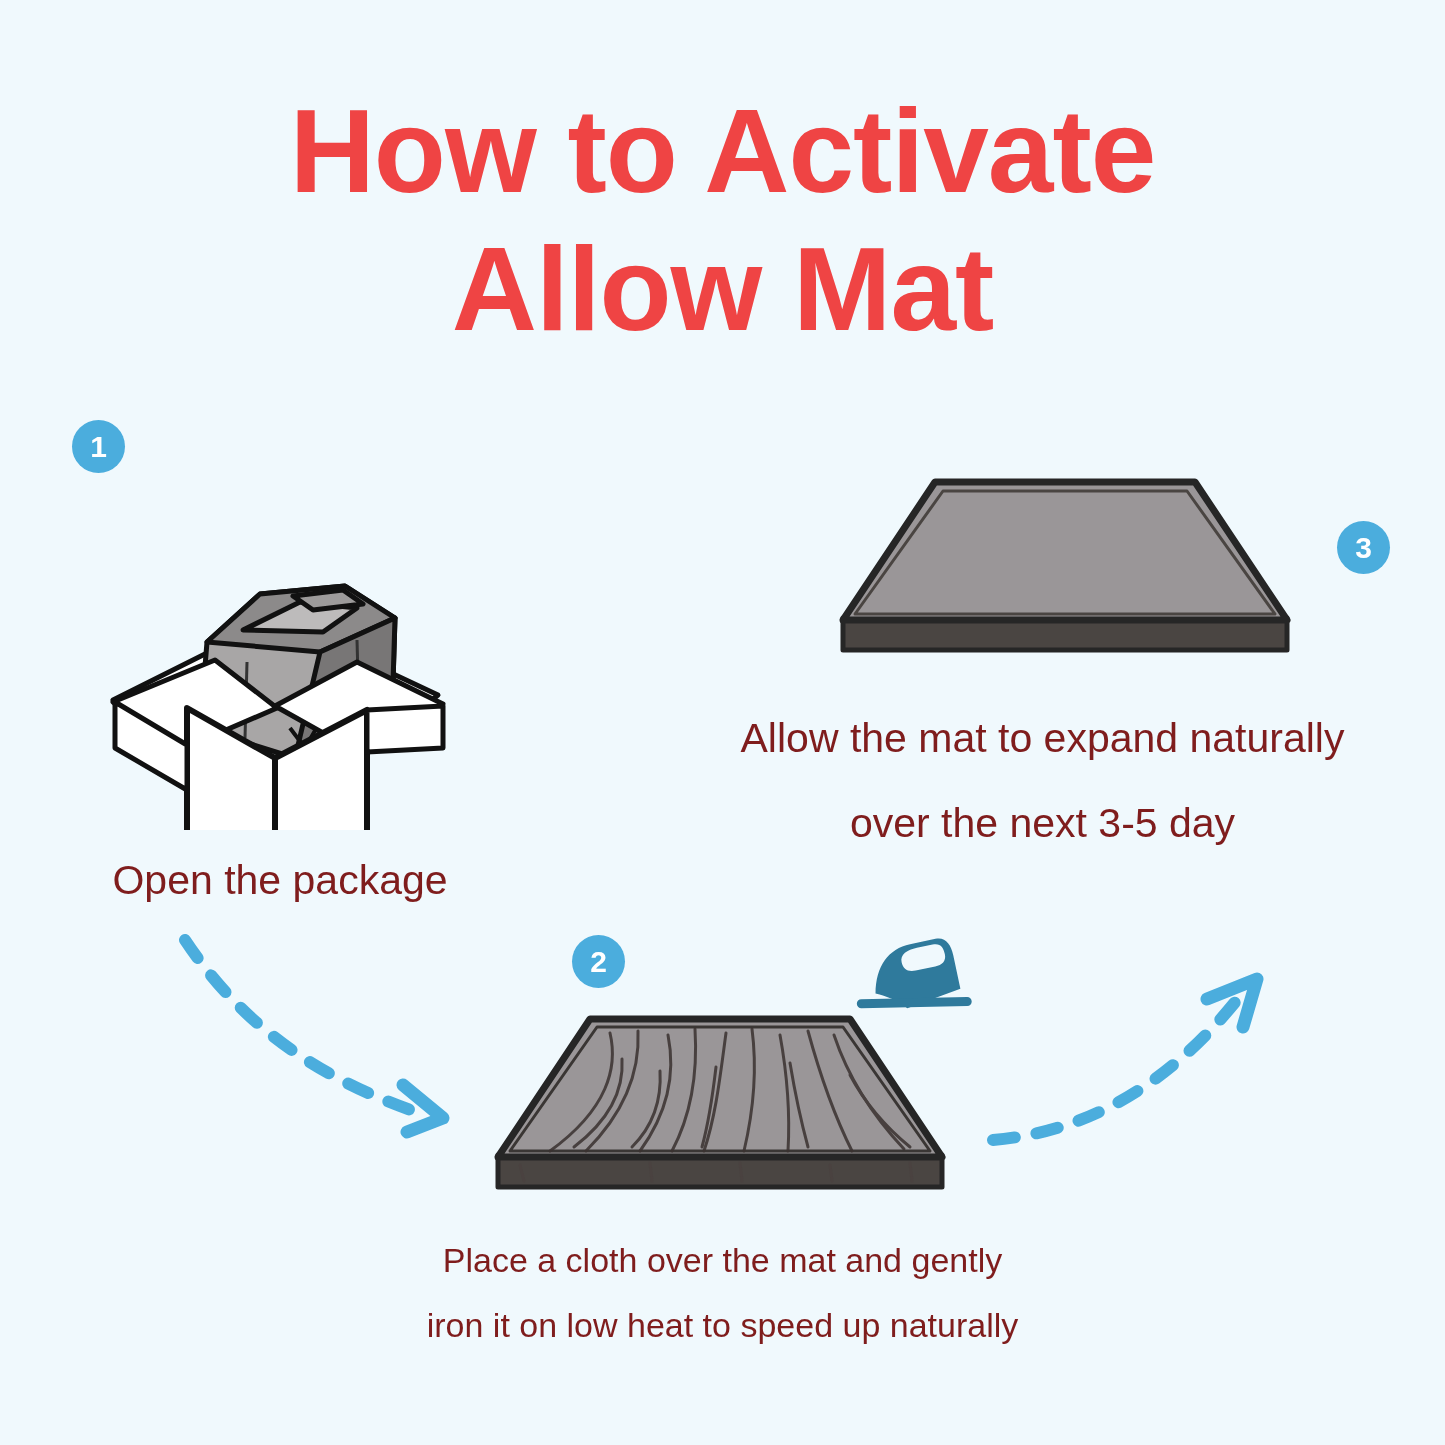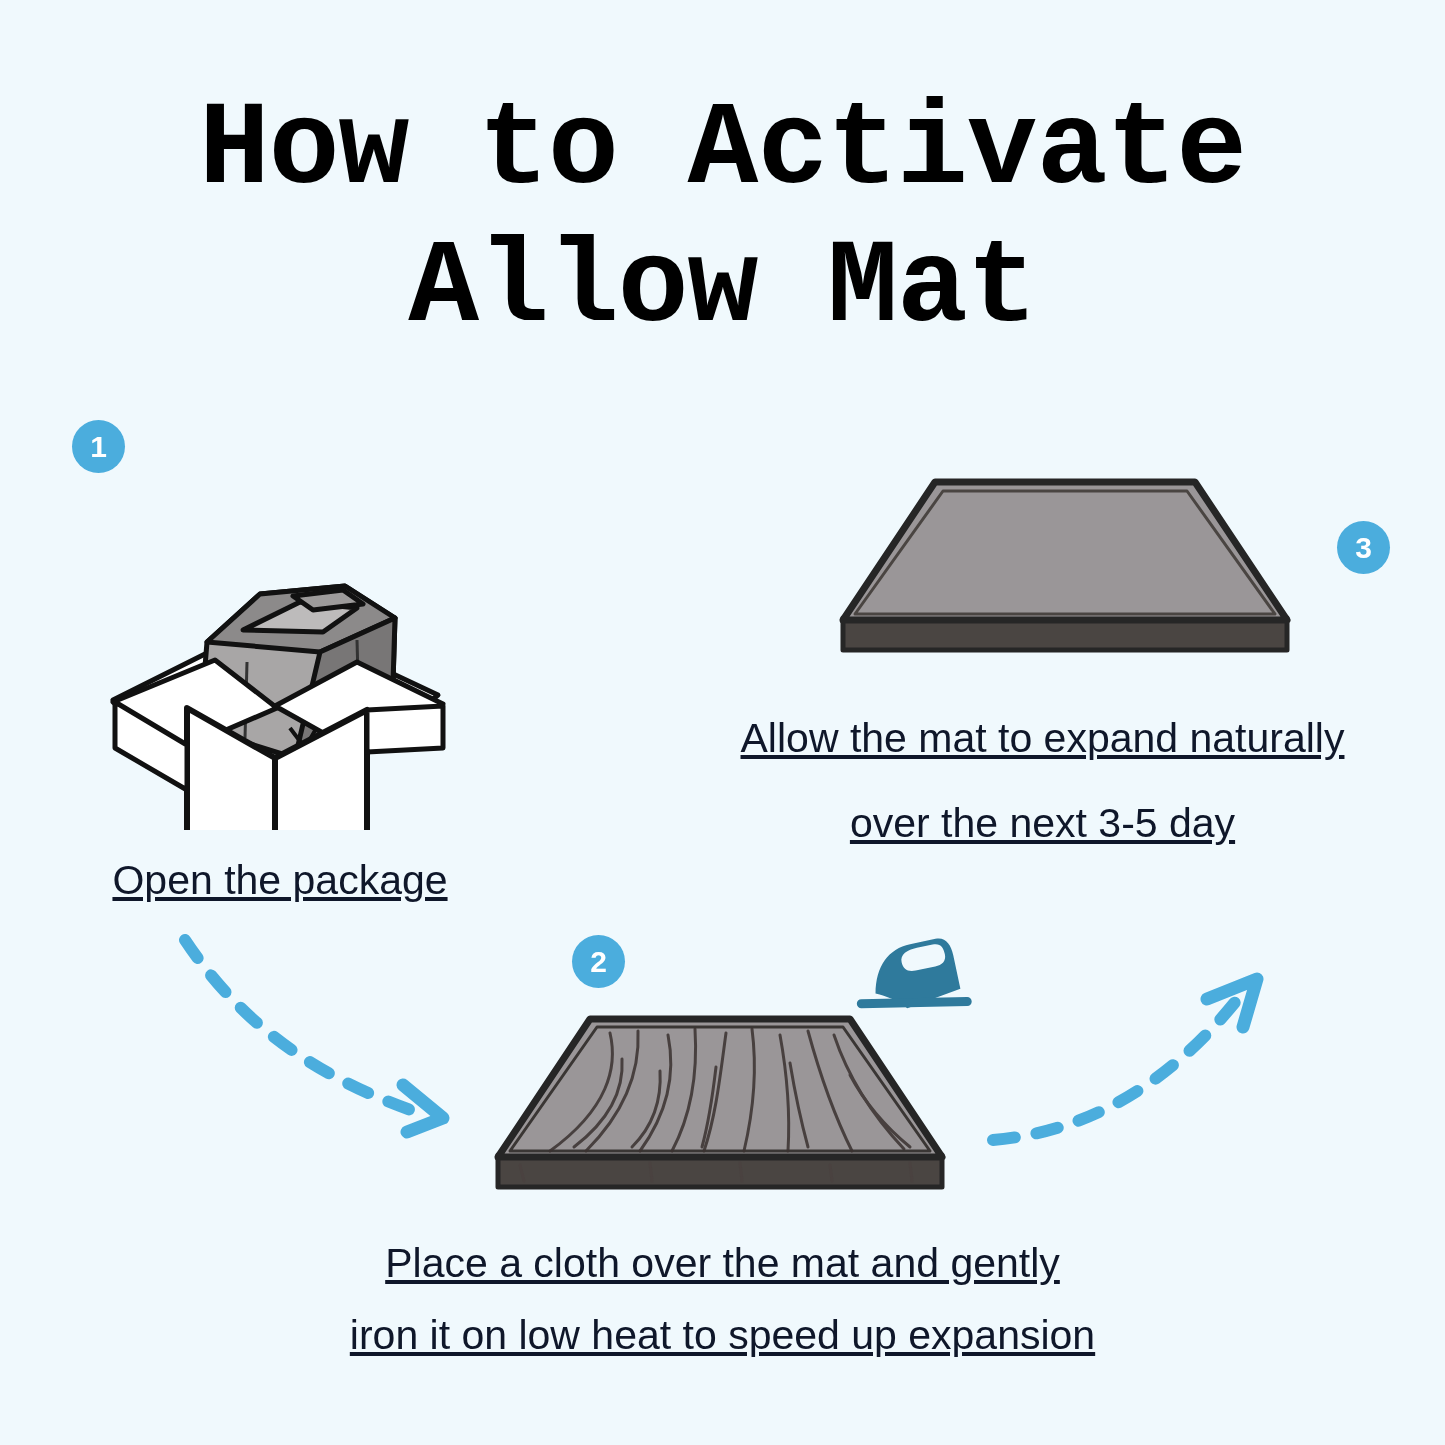--- a/index.html
+++ b/index.html
@@ -23,22 +23,22 @@
   
   .title-block {
     position: absolute;
     left: 0;
     top: 82px;
     width: 1445px;
     text-align: center;
   }
   .title-line {
     display: block;
-    color: #000000;
-    font-family: Liberation Mono, monospace;
+    color: #ef4444;
+    font-family: Liberation Sans, sans-serif;
     font-weight: bold;
     font-size: 118px;
     line-height: 138px;
     letter-spacing: -1px;
   }
 
   
   .badge {
     position: absolute;
     width: 53px;
@@ -52,46 +52,45 @@
     line-height: 53px;
     text-align: center;
   }
   #badge-1 { left: 72px;   top: 420px; }
   #badge-2 { left: 572px;  top: 935px; }
   #badge-3 { left: 1337px; top: 521px; }
 
   
   .caption {
     position: absolute;
-    color: #0f172a;
+    color: #7f1d1d;
     font-family: "Liberation Sans", sans-serif;
     font-weight: normal;
     text-align: center;
     line-height: 1.0;
-    text-decoration: underline;
   }
   #caption-1 {
     left: 40px;
     top: 860px;
     width: 480px;
     font-size: 41px;
   }
   #caption-3 {
     left: 645px;
     top: 718px;
     width: 795px;
     font-size: 41px;
   }
   #caption-3 .cap-line { display: block; }
   #caption-3 .cap-line + .cap-line { margin-top: 44px; }
   #caption-2 {
     left: 235px;
     top: 1243px;
     width: 975px;
-    font-size: 41px;
+    font-size: 34px;
   }
   #caption-2 .cap-line { display: block; }
   #caption-2 .cap-line + .cap-line { margin-top: 31px; }
 
   
   .art { position: absolute; }
   #art-box  { left: 95px;  top: 490px; width: 360px; height: 340px; }
   #art-mat3 { left: 835px; top: 470px; width: 460px; height: 200px; }
   #art-mat2 { left: 490px; top: 1005px; width: 460px; height: 205px; }
   #art-iron { left: 850px; top: 930px; width: 130px; height: 105px; }
@@ -194,21 +193,21 @@
         <path d="M160,158 L162,176"></path>
         <path d="M250,158 L252,176"></path>
         <path d="M340,160 L342,176"></path>
         <path d="M420,158 L422,176"></path>
       </g>
     </svg>
   </div>
 
   <div class="caption" id="caption-2">
     <span class="cap-line">Place a cloth over the mat and gently</span>
-    <span class="cap-line">iron it on low heat to speed up expansion</span>
+    <span class="cap-line">iron it on low heat to speed up naturally</span>
   </div>
 
   <div class="art" id="arrow-right">
     <svg viewBox="0 0 290 200" width="290" height="200" xmlns="http://www.w3.org/2000/svg">
       <path d="M8,175 C90,168 180,130 262,22" fill="none" stroke="#4BADDD" stroke-width="12" stroke-linecap="round" stroke-dasharray="22 22"></path>
       <path d="M222,34 L272,14 L258,62" fill="none" stroke="#4BADDD" stroke-width="13" stroke-linecap="round" stroke-linejoin="round"></path>
     </svg>
   </div>
 
   <div class="badge" id="badge-3">3</div>

